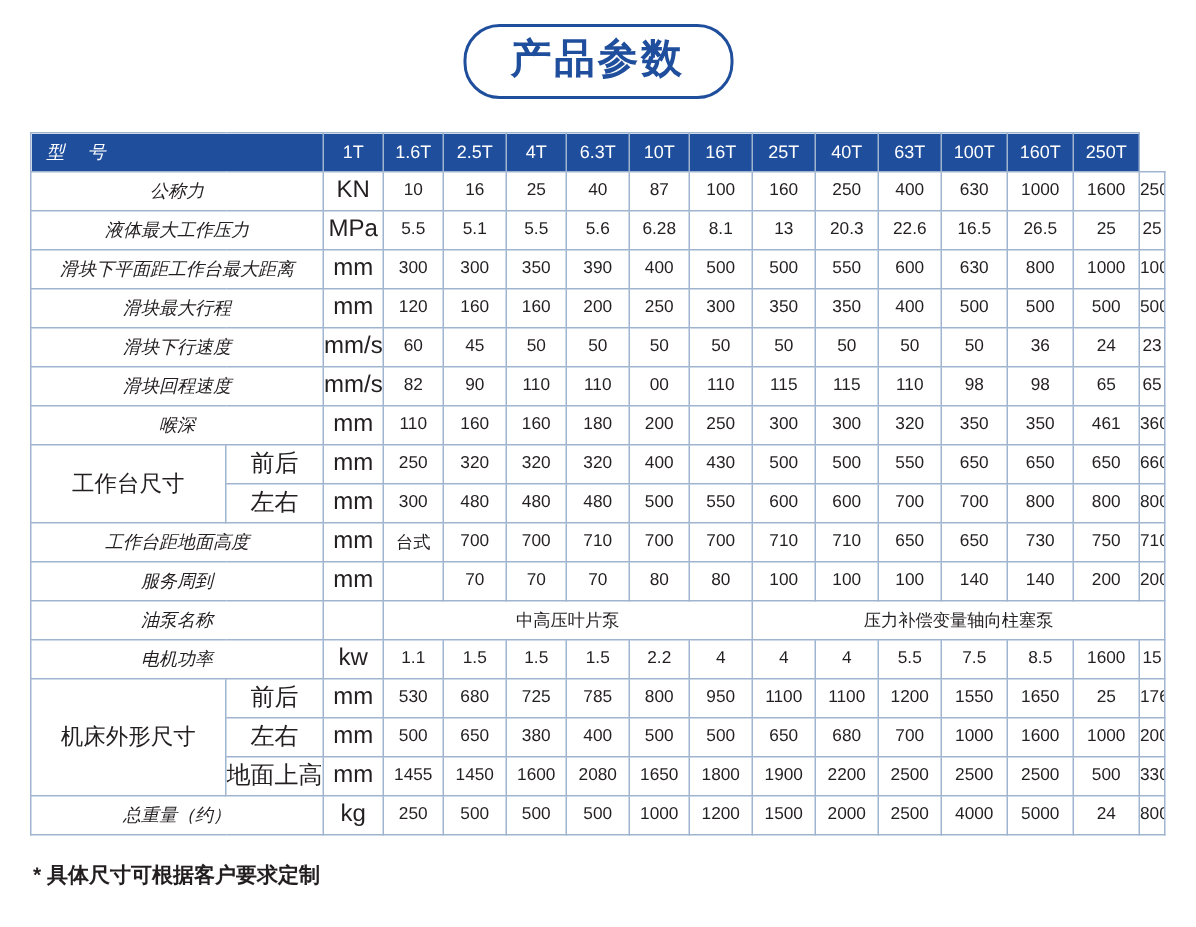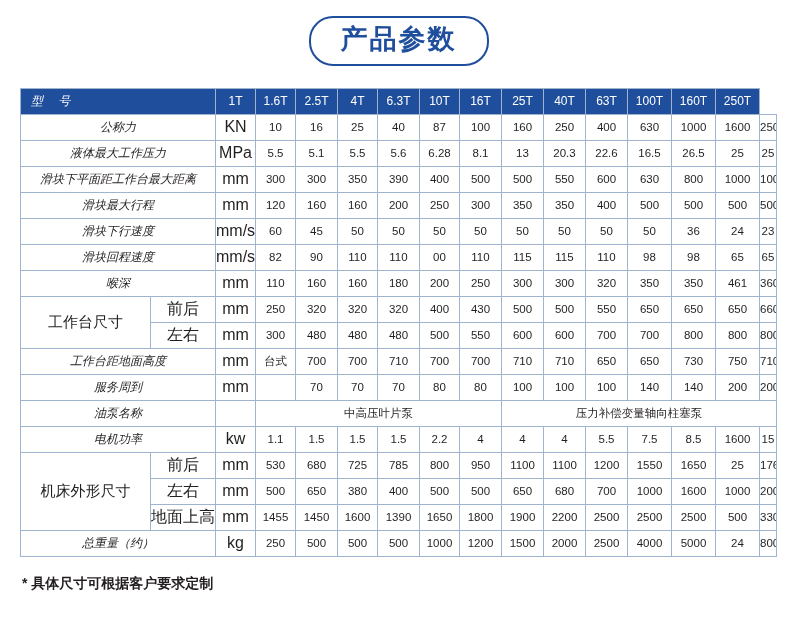--- a/index.html
+++ b/index.html
@@ -413,21 +413,21 @@
           <td>1000</td>
           <td>2000</td>
         </tr>
 
         <tr>
           <td class="sub">地面上高度</td>
           <td class="unit">mm</td>
           <td>1455</td>
           <td>1450</td>
           <td>1600</td>
-          <td>1390</td>
+          <td>2080</td>
           <td>1650</td>
           <td>1800</td>
           <td>1900</td>
           <td>2200</td>
           <td>2500</td>
           <td>2500</td>
           <td>2500</td>
           <td>500</td>
           <td>3305</td>
         </tr>

